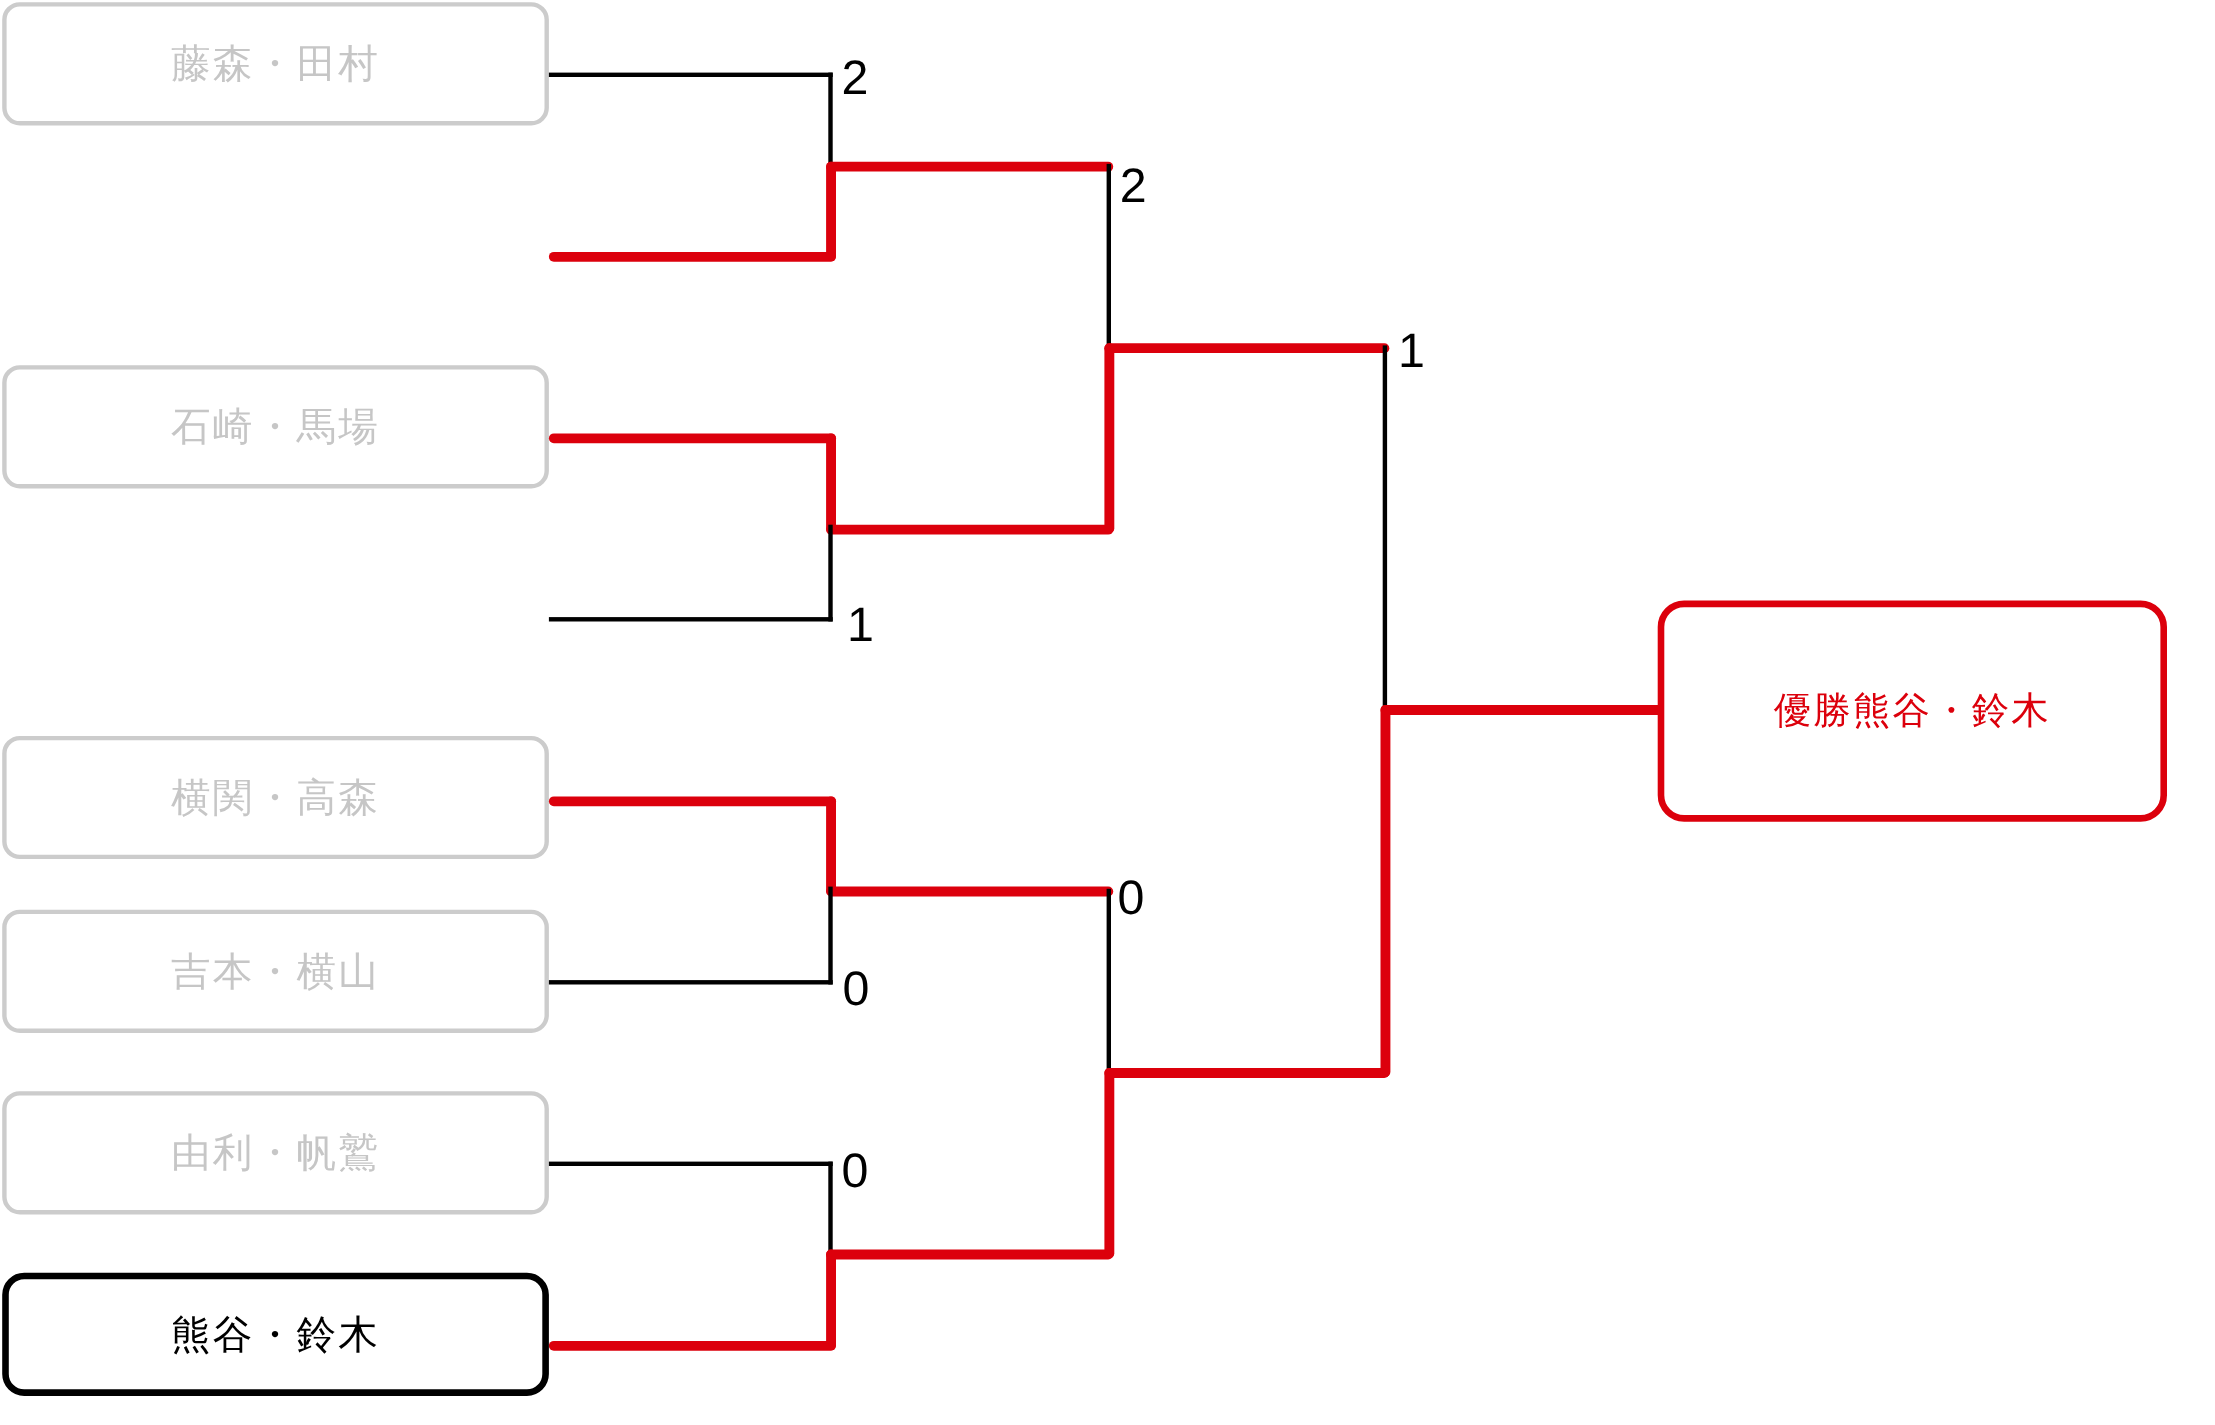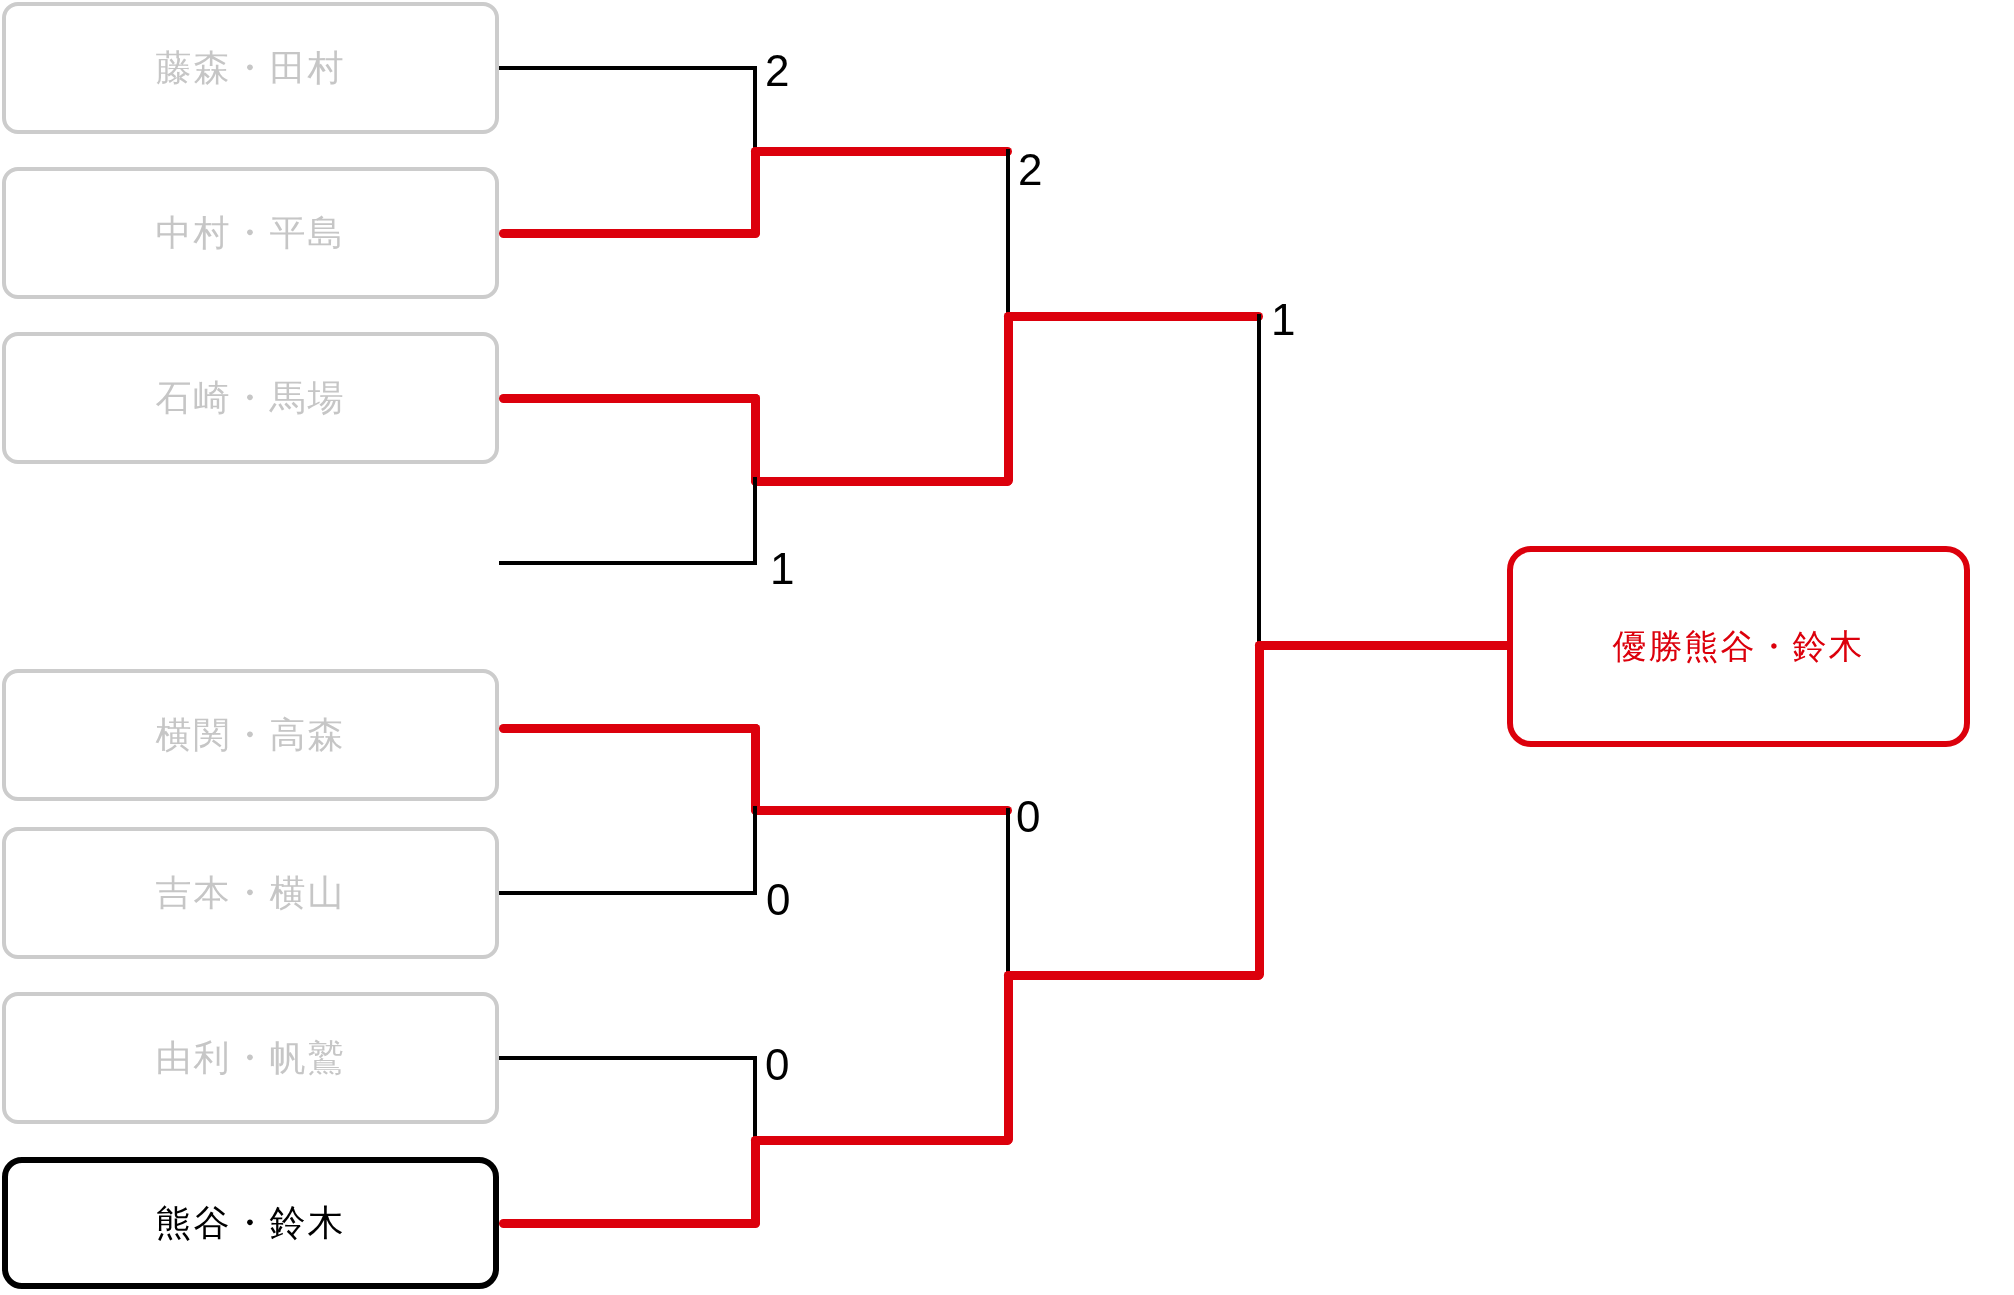--- a/index.html
+++ b/index.html
@@ -15,21 +15,21 @@
     width: 2014px;
     height: 1295px;
     background: var(--page-bg);
     font-family: "Liberation Sans", "DejaVu Sans", sans-serif;
     overflow: hidden;
   }
   .team-box {
     position: absolute;
     left: 2px;
     width: 497px;
-    height: 132px;
+    height: 112px;
     box-sizing: border-box;
     border: 4px solid var(--box-border-gray);
     border-radius: 16px;
     background: #ffffff;
     color: var(--box-text-gray);
     font-size: 36px;
     display: flex;
     align-items: center;
     justify-content: center;
     letter-spacing: 2px;
@@ -70,21 +70,20 @@
     justify-content: center;
     text-align: center;
   }
 </style>
 </head>
 <body>
 
 <div class="bracket-canvas">
 
   <div class="team-box" style="top:2px">藤森・田村</div>
-  <div class="team-box" style="top:167px">中村・平島</div>
   <div class="team-box" style="top:332px">石崎・馬場</div>
   <div class="team-box" style="top:669px">横関・高森</div>
   <div class="team-box" style="top:827px">吉本・横山</div>
   <div class="team-box" style="top:992px">由利・帆鷲</div>
   <div class="team-box champion-seed" style="top:1157px">熊谷・鈴木</div>
 
   <div class="hline black" style="left:499px; top:66px;  width:258px;"></div>
   <div class="vline black" style="left:753px; top:66px;  height:89px;"></div>
   <div class="hline red" style="left:499px; top:229px; width:261px;"></div>
   <div class="vline red" style="left:751px; top:147px; height:90px;"></div>

